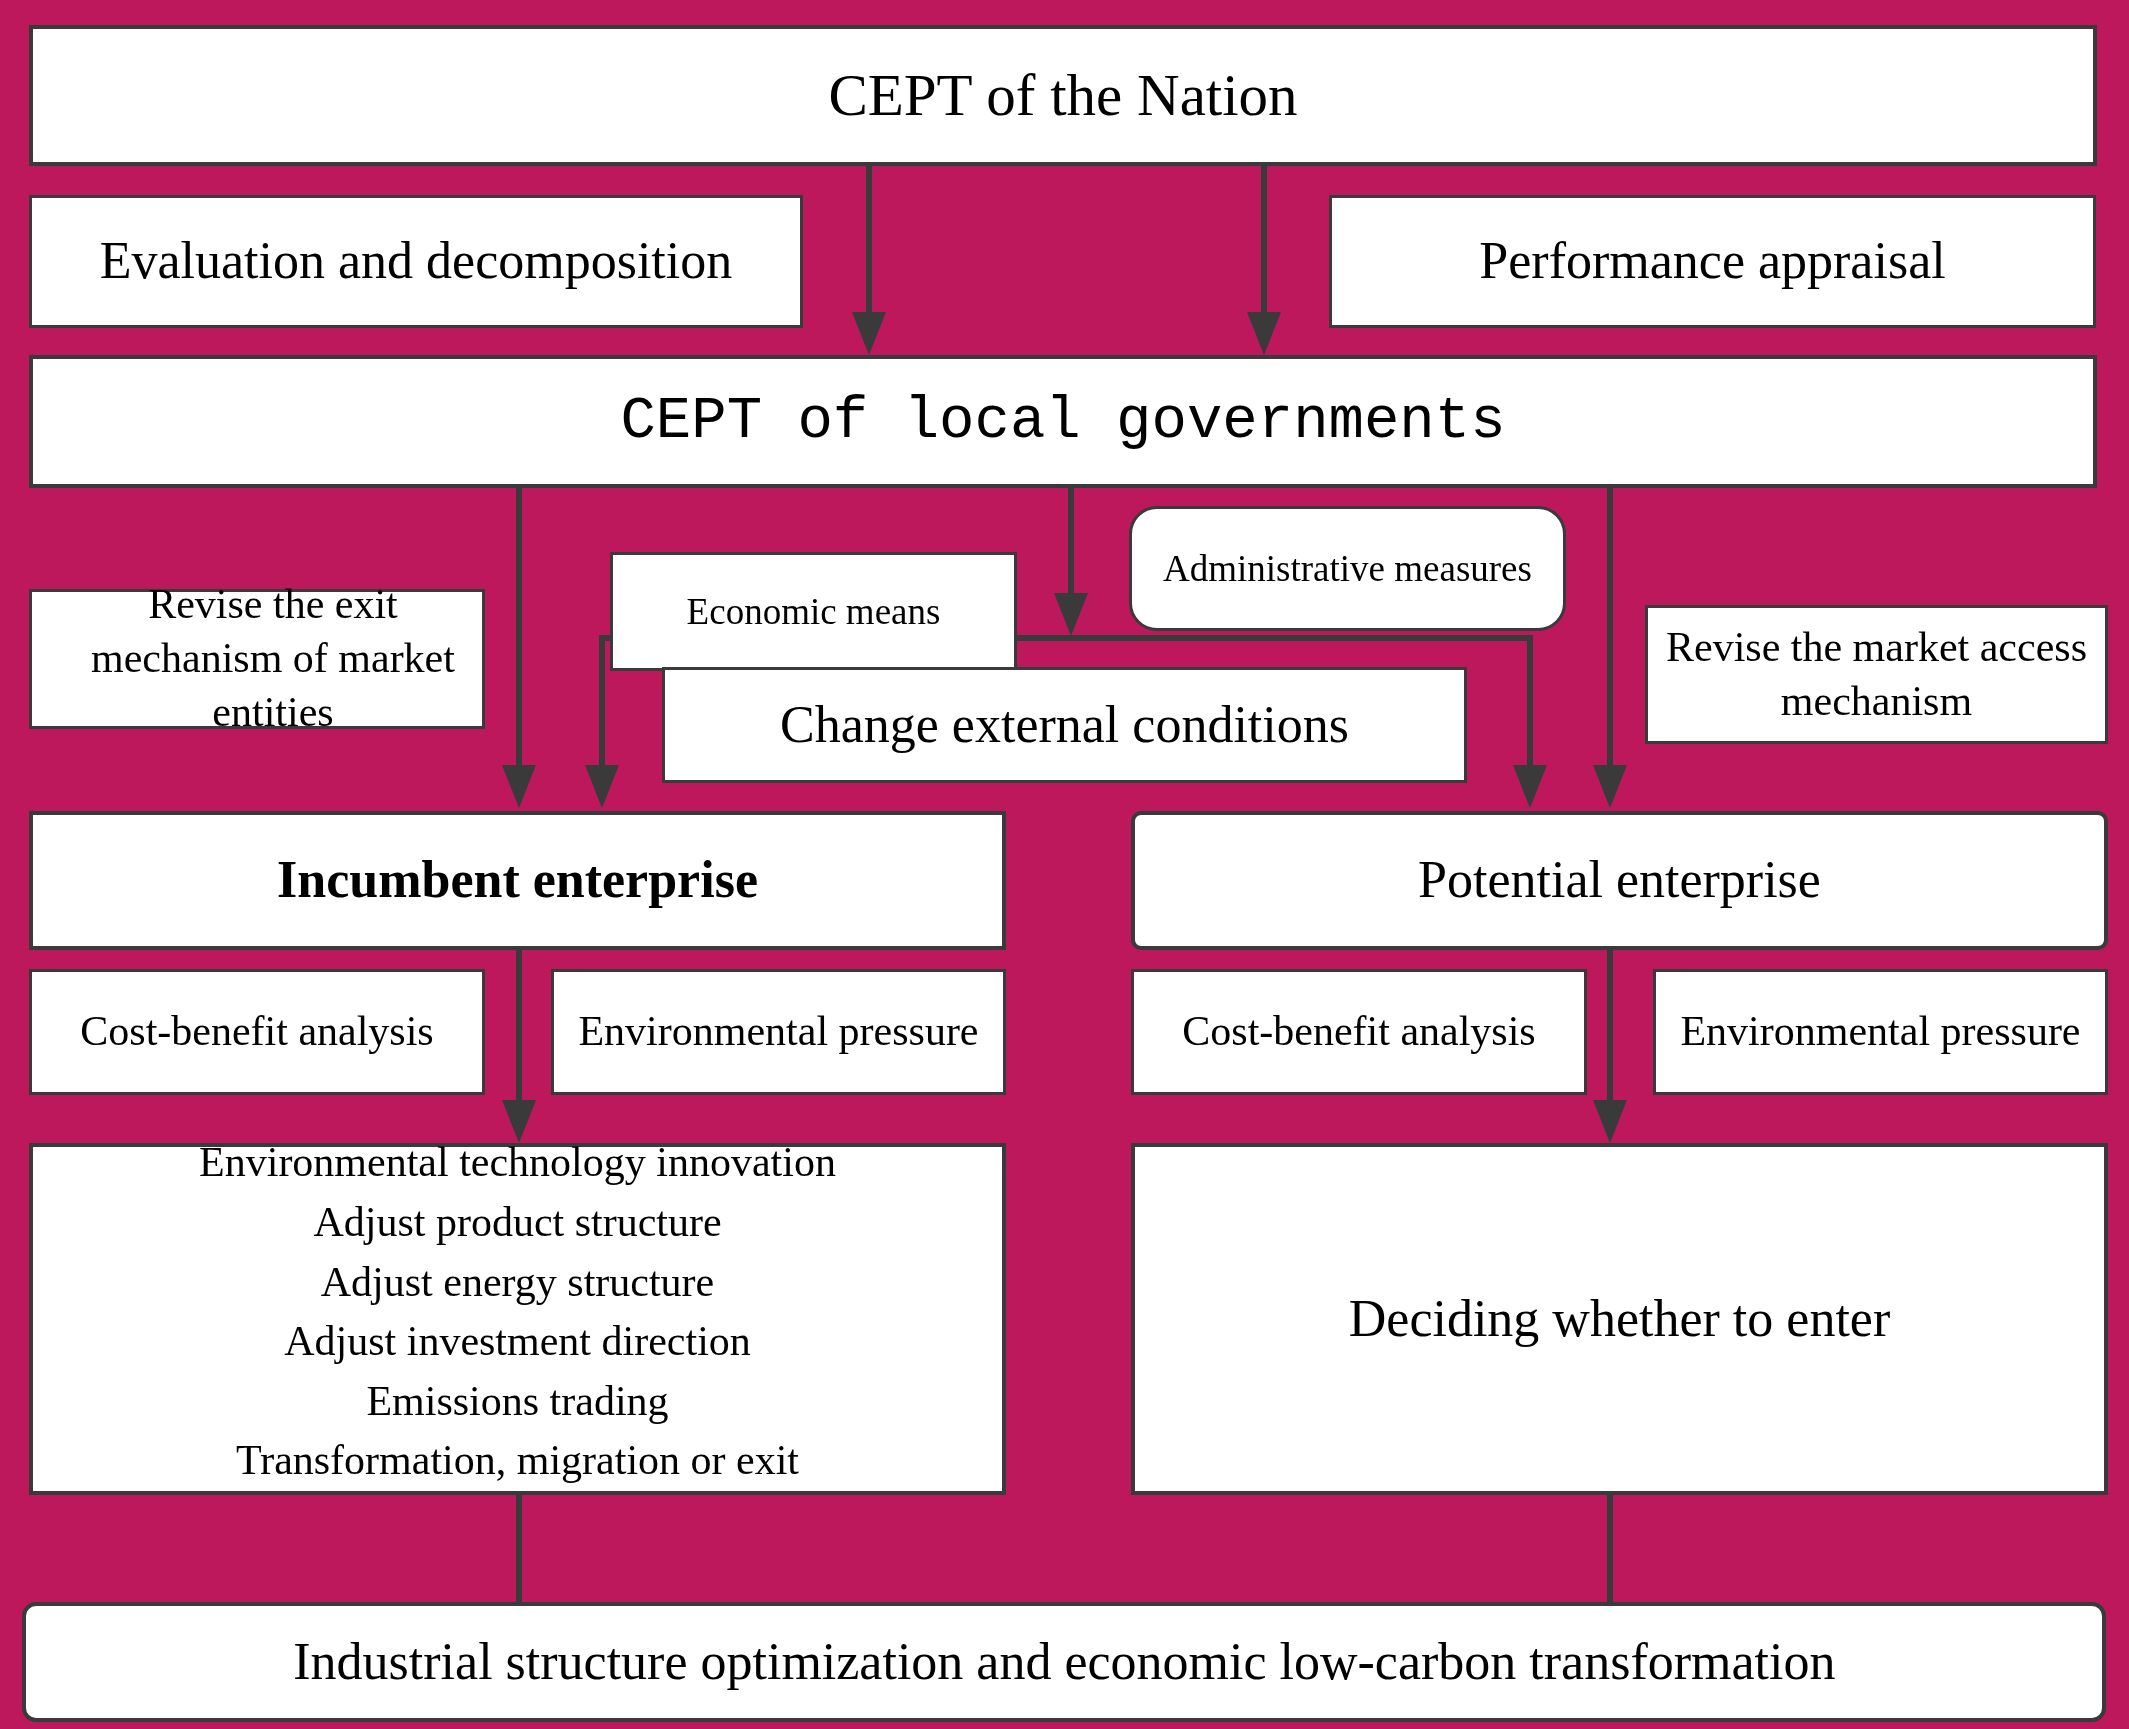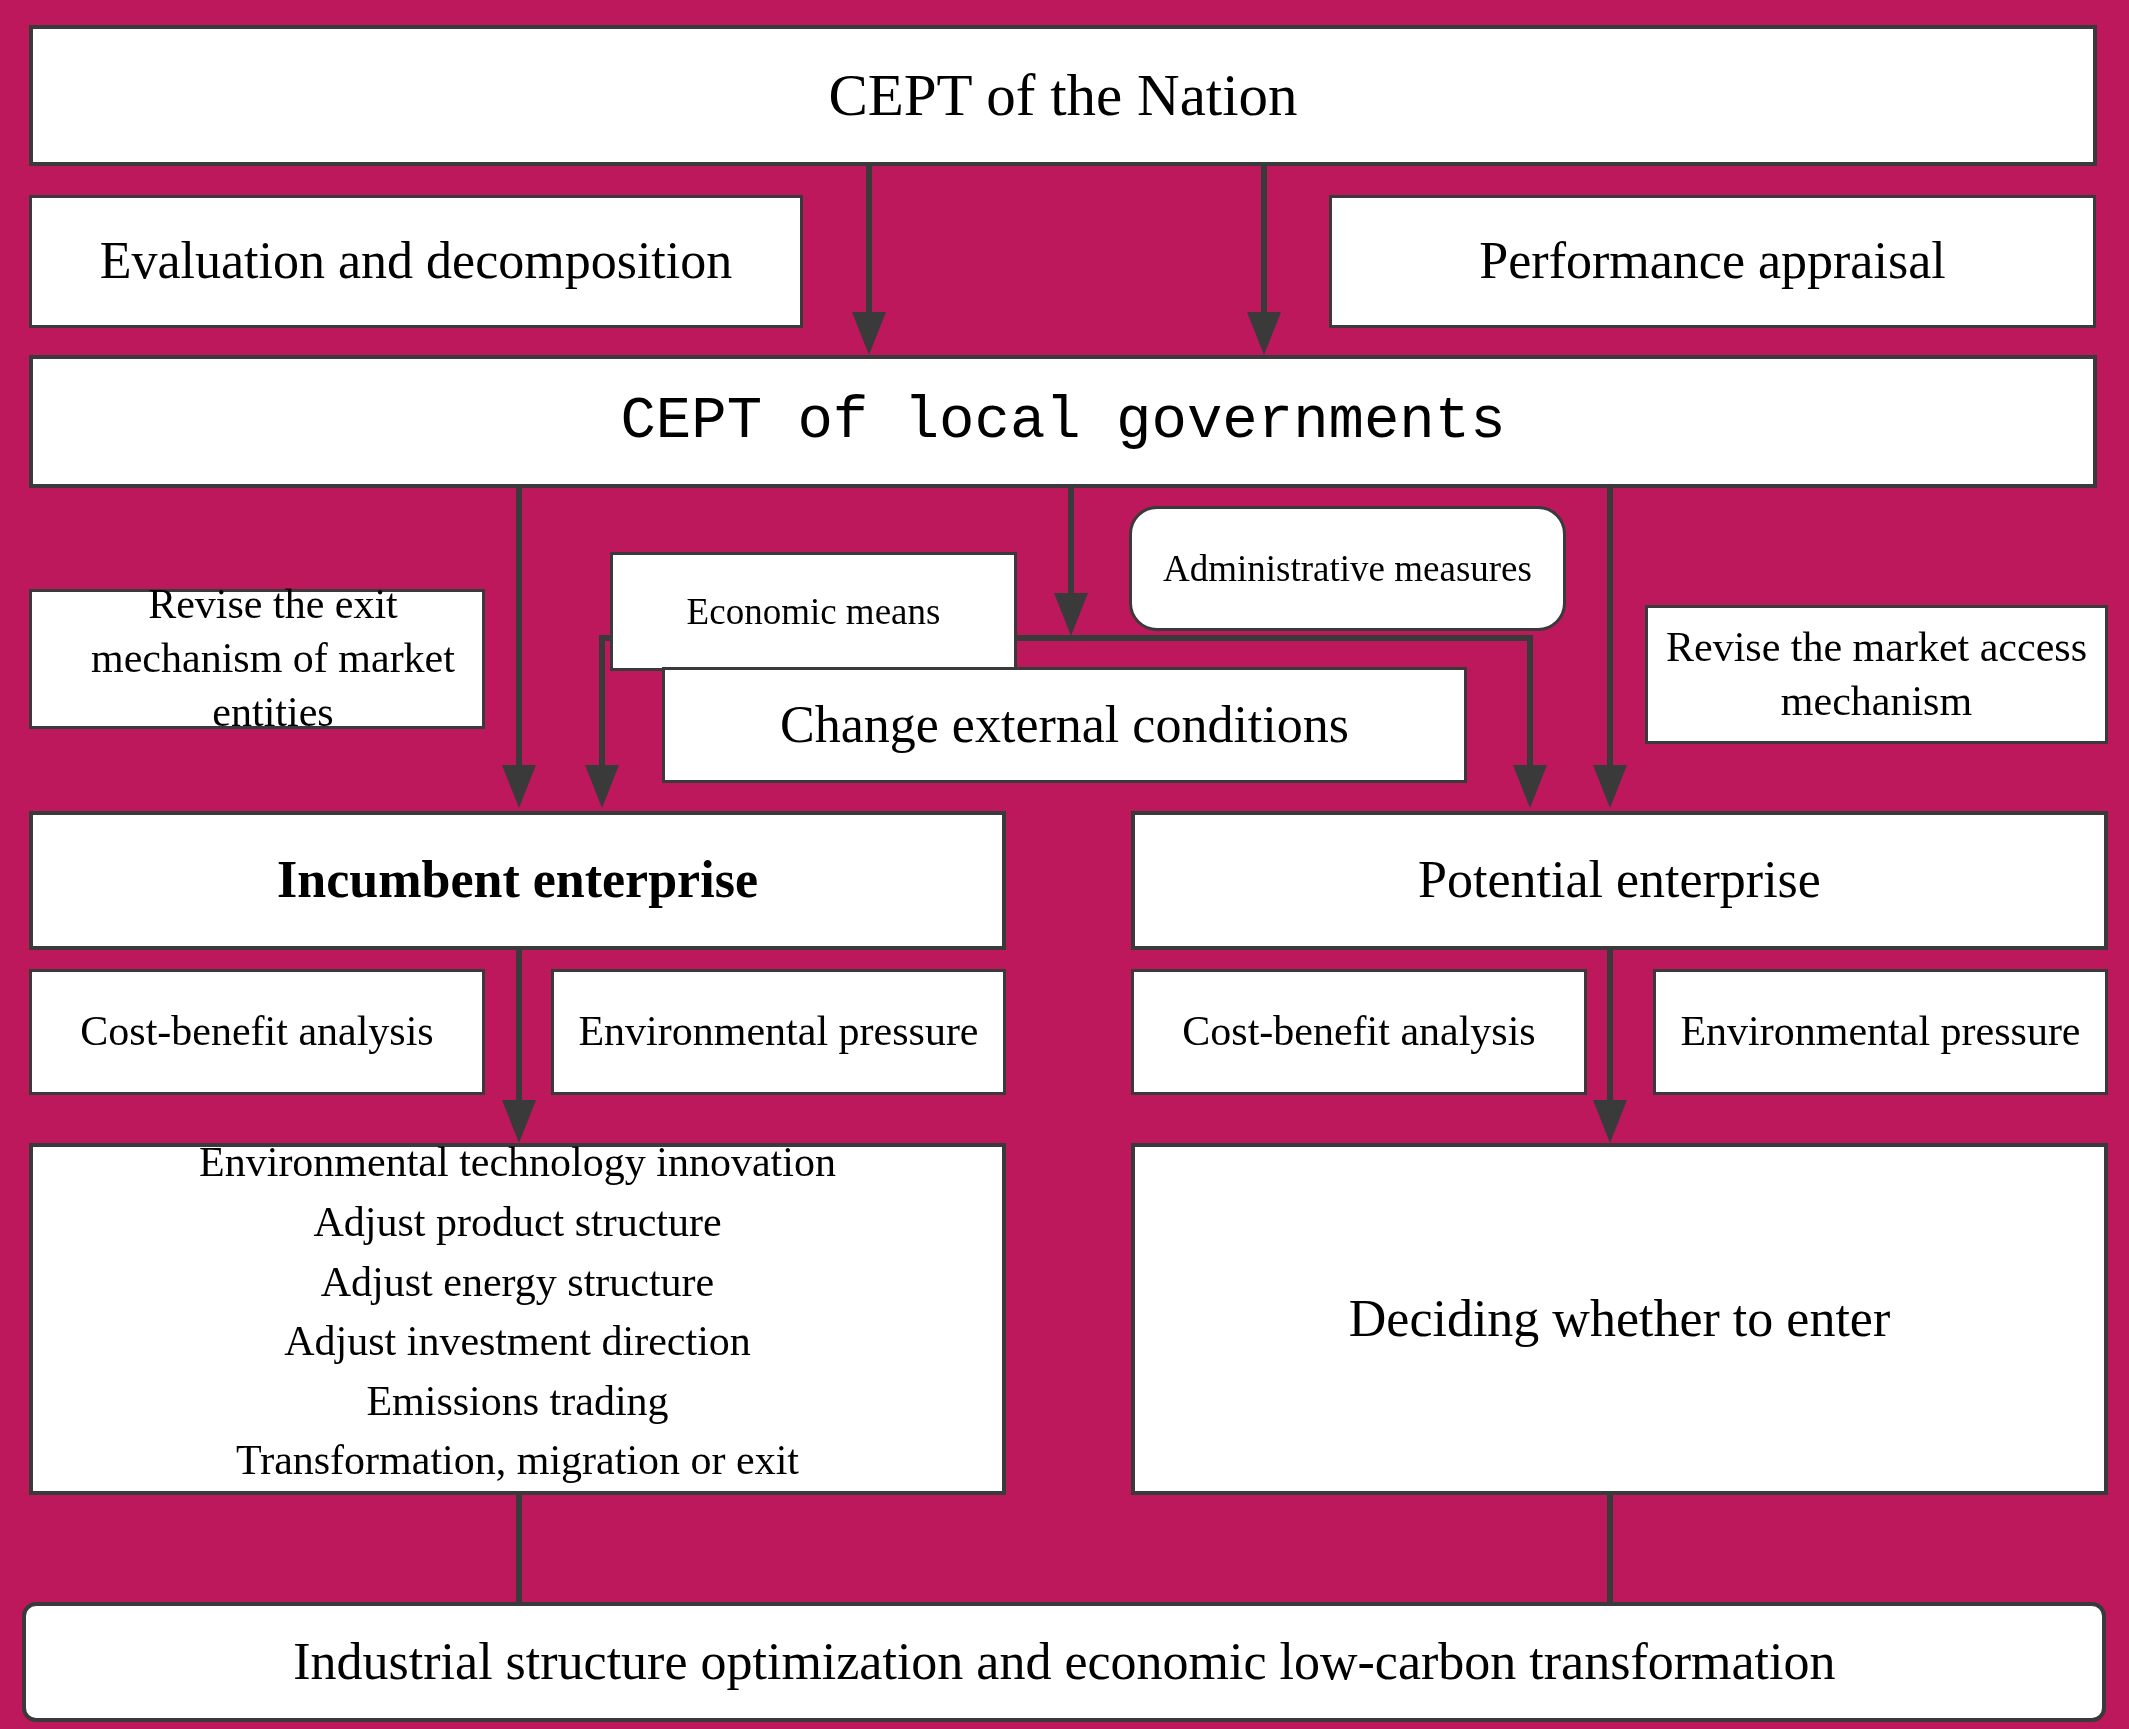--- a/index.html
+++ b/index.html
@@ -119,21 +119,21 @@
   <div class="arrowhead" style="left:1513px; top:765px;"></div>
 
   <div class="box thin fs-big" style="left:662px; top:667px; width:805px; height:116px;">
     <span class="txt">Change external conditions</span>
   </div>
 
   <div class="box fs-big" style="left:29px; top:811px; width:977px; height:139px;font-weight:bold;">
     <span class="txt">Incumbent enterprise</span>
   </div>
 
-  <div class="box fs-big" style="left:1131px; top:811px; width:977px; height:139px;">
+  <div class="box fs-big" style="left:1131px; top:811px; width:977px; height:139px;border-radius:10px;">
     <span class="txt">Potential enterprise</span>
   </div>
 
   <div class="vline" style="left:516px; top:950px; height:160px;"></div>
   <div class="arrowhead" style="left:502px; top:1100px;"></div>
 
   <div class="vline" style="left:1607px; top:950px; height:160px;"></div>
   <div class="arrowhead" style="left:1593px; top:1100px;"></div>
 
   <div class="box thin fs-mid" style="left:29px; top:969px; width:456px; height:126px;">

